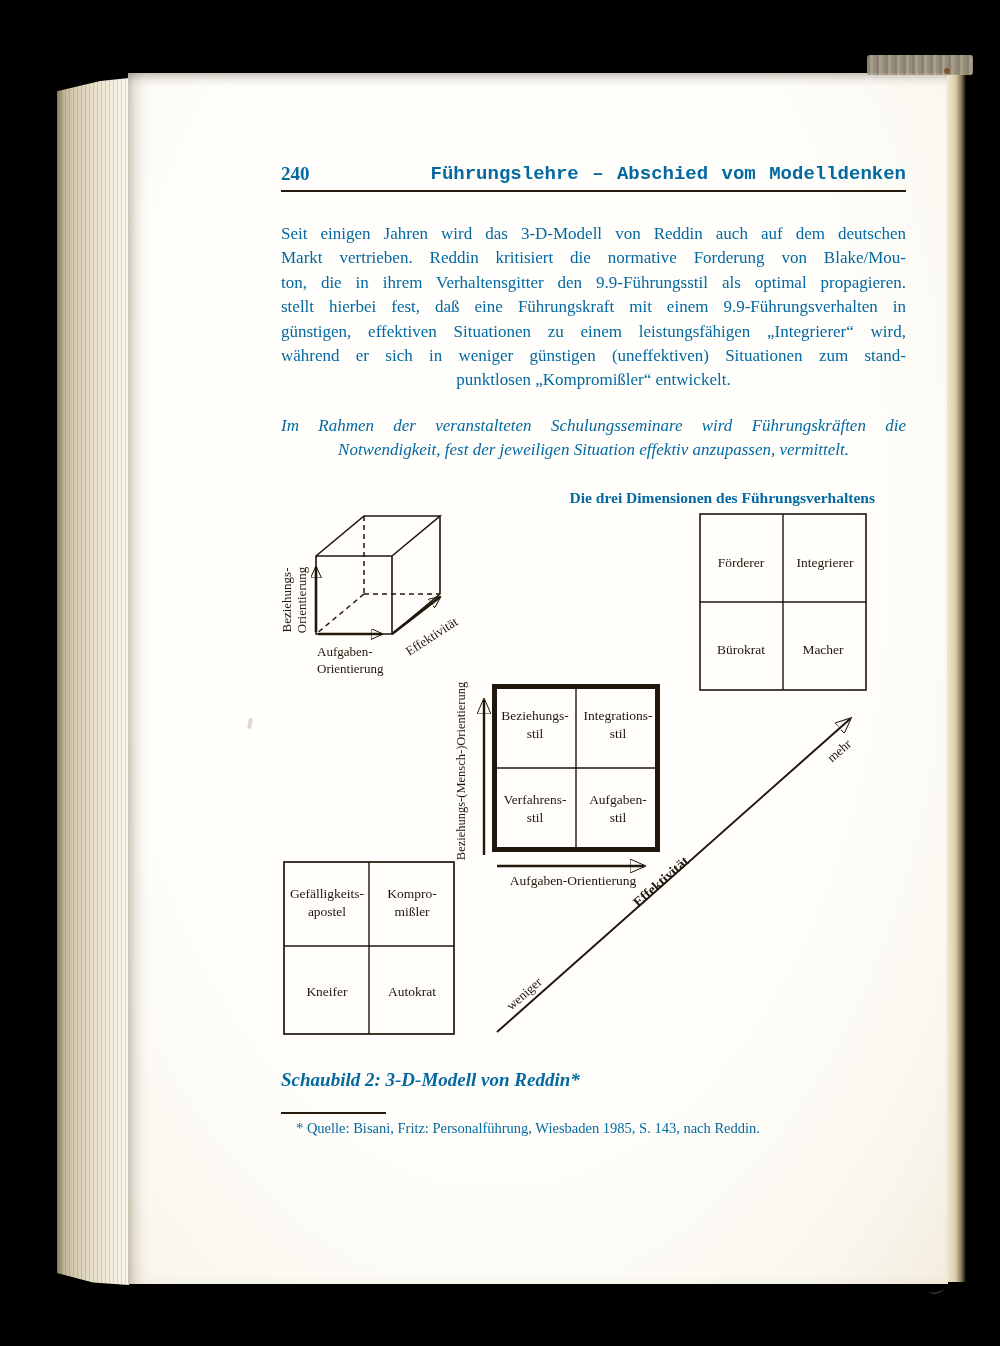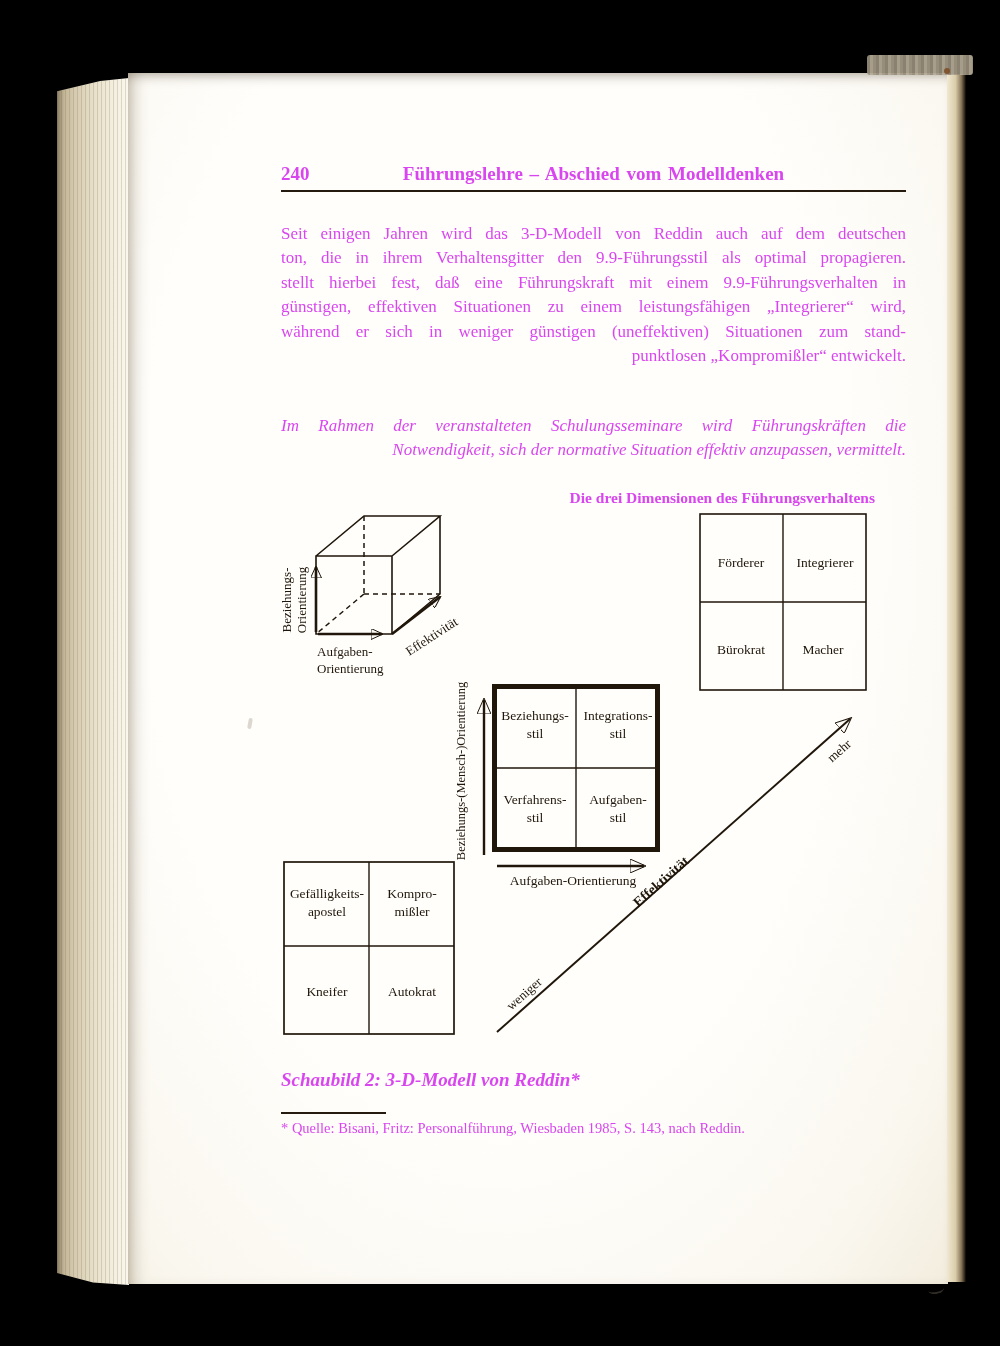--- a/index.html
+++ b/index.html
@@ -1,17 +1,17 @@
 <!DOCTYPE html>
 <html><head>
 <meta charset="utf-8">
 <style>
   html,body{margin:0;padding:0;background:#000;}
   .stage{position:relative;width:1000px;height:1346px;background:#000;overflow:hidden;
-         font-family:"Liberation Serif","DejaVu Serif",serif;color:#d946ef;}
+         font-family:"Liberation Serif","DejaVu Serif",serif;color:#0369a1;}
   
   .edge-left{position:absolute;left:57px;top:78px;width:72px;height:1207px;
     background:
       repeating-linear-gradient(90deg, rgba(110,92,60,.20) 0 1px, rgba(0,0,0,0) 1px 4px),
       linear-gradient(90deg,#8a7c62 0%,#c3b698 10%,#d6cbb1 25%,#e7dfc9 50%,#f4efe0 80%,#fbf8ee 100%);
     clip-path:polygon(0 1.1%,60% .25%,100% 0,100% 100%,50% 99.8%,0 99%);}
   .page-main{position:absolute;left:128px;top:73px;width:820px;height:1211px;
     background:radial-gradient(ellipse at 45% 38%, #fffefb 55%, #faf7ef 85%, #f3edde 100%);
     box-shadow:inset 14px 0 18px -12px rgba(90,70,40,.45), inset 0 10px 14px -10px rgba(60,45,25,.5);}
   .fore-edge{position:absolute;left:947px;top:74px;width:19px;height:1208px;
@@ -20,32 +20,32 @@
     background:repeating-linear-gradient(90deg,#978d7b 0 3px,#b5ab97 3px 6px,#a49a86 6px 9px);
     filter:blur(.6px);opacity:.92;}
   .tab-dot{position:absolute;left:944px;top:68px;width:6px;height:6px;border-radius:50%;
     background:#7c4a26;opacity:.85;}
   .br-squiggle{position:absolute;left:928px;top:1285px;width:16px;height:7px;
     border-bottom:2px solid #453e35;border-radius:60%;transform:rotate(-10deg);opacity:.7;}
   .artifact-tick{position:absolute;left:248px;top:718px;width:4px;height:11px;border-radius:2px;
     background:rgba(150,138,115,.32);transform:rotate(10deg);}
   
   .page-number{position:absolute;left:281px;top:163px;font-size:19px;font-weight:bold;}
-  .running-head{position:absolute;left:281px;top:163px;width:625px;text-align:center;
-    font-size:19px;font-weight:bold;word-spacing:2px;}
+  .running-head{position:absolute;left:281px;top:163px;width:625px;text-align:right;
+    font-size:19px;font-weight:bold;word-spacing:2px;font-family:Liberation Mono, monospace;}
   .header-rule{position:absolute;left:281px;top:190px;width:625px;height:2px;background:#241a0d;}
   .para{position:absolute;left:281px;width:625px;font-size:17px;line-height:24.4px;}
   .p1{top:222px;} .p2{top:414px;font-style:italic;}
   .jline{white-space:nowrap;text-align:justify;text-align-last:justify;}
-  .lline{white-space:nowrap;text-align:right;}
+  .lline{white-space:nowrap;text-align:center;}
   .figure-title{position:absolute;left:275px;top:489px;width:600px;text-align:right;
     font-size:15.5px;font-weight:bold;}
   .caption{position:absolute;left:281px;top:1069px;font-size:19px;font-style:italic;font-weight:600;}
   .footnote-rule{position:absolute;left:281px;top:1112px;width:105px;height:2px;background:#241a0d;}
-  .footnote{position:absolute;left:281px;top:1120px;font-size:14.5px;}
+  .footnote{position:absolute;left:296px;top:1120px;font-size:14.5px;}
   
   .diagram{position:absolute;left:240px;top:480px;}
   .diagram text{font-family:"Liberation Serif","DejaVu Serif",serif;fill:#20160a;font-size:13.5px;}
   .diagram .sm{font-size:13px;}
   .diagram .vsm{font-size:12.5px;}
   .diagram .eff{font-size:14px;font-weight:bold;}
   .diagram path,.diagram line,.diagram rect{stroke:#20160a;fill:none;}
 </style>
 </head>
 <body>
@@ -59,29 +59,30 @@
   <div class="tab-dot"></div>
   <div class="br-squiggle"></div>
   <div class="artifact-tick"></div>
 
   <div class="page-number">240</div>
   <div class="running-head">Führungslehre – Abschied vom Modelldenken</div>
   <div class="header-rule"></div>
 
   <div class="para p1">
     <div class="jline">Seit einigen Jahren wird das 3-D-Modell von Reddin auch auf dem deutschen</div>
+    <div class="jline">Markt vertrieben. Reddin kritisiert die normative Forderung von Blake/Mou-</div>
     <div class="jline">ton, die in ihrem Verhaltensgitter den 9.9-Führungsstil als optimal propagieren.</div>
     <div class="jline">stellt hierbei fest, daß eine Führungskraft mit einem 9.9-Führungsverhalten in</div>
     <div class="jline">günstigen, effektiven Situationen zu einem leistungsfähigen „Integrierer“ wird,</div>
     <div class="jline">während er sich in weniger günstigen (uneffektiven) Situationen zum stand-</div>
     <div class="lline">punktlosen „Kompromißler“ entwickelt.</div>
   </div>
   <div class="para p2">
     <div class="jline">Im Rahmen der veranstalteten Schulungsseminare wird Führungskräften die</div>
-    <div class="lline">Notwendigkeit, sich der normative Situation effektiv anzupassen, vermittelt.</div>
+    <div class="lline">Notwendigkeit, fest der jeweiligen Situation effektiv anzupassen, vermittelt.</div>
   </div>
 
   <div class="figure-title">Die drei Dimensionen des Führungsverhaltens</div>
 
   <svg class="diagram" width="710" height="580" viewBox="240 480 710 580">
     <defs>
       <marker id="ah" markerUnits="userSpaceOnUse" markerWidth="13" markerHeight="11" refX="11" refY="5.5" orient="auto">
           <path d="M0,0 L12,5.5 L0,11 Z" fill="#20160a" stroke="none"></path>
         </marker>
       <marker id="ahb" markerUnits="userSpaceOnUse" markerWidth="17" markerHeight="14" refX="14" refY="7" orient="auto">

